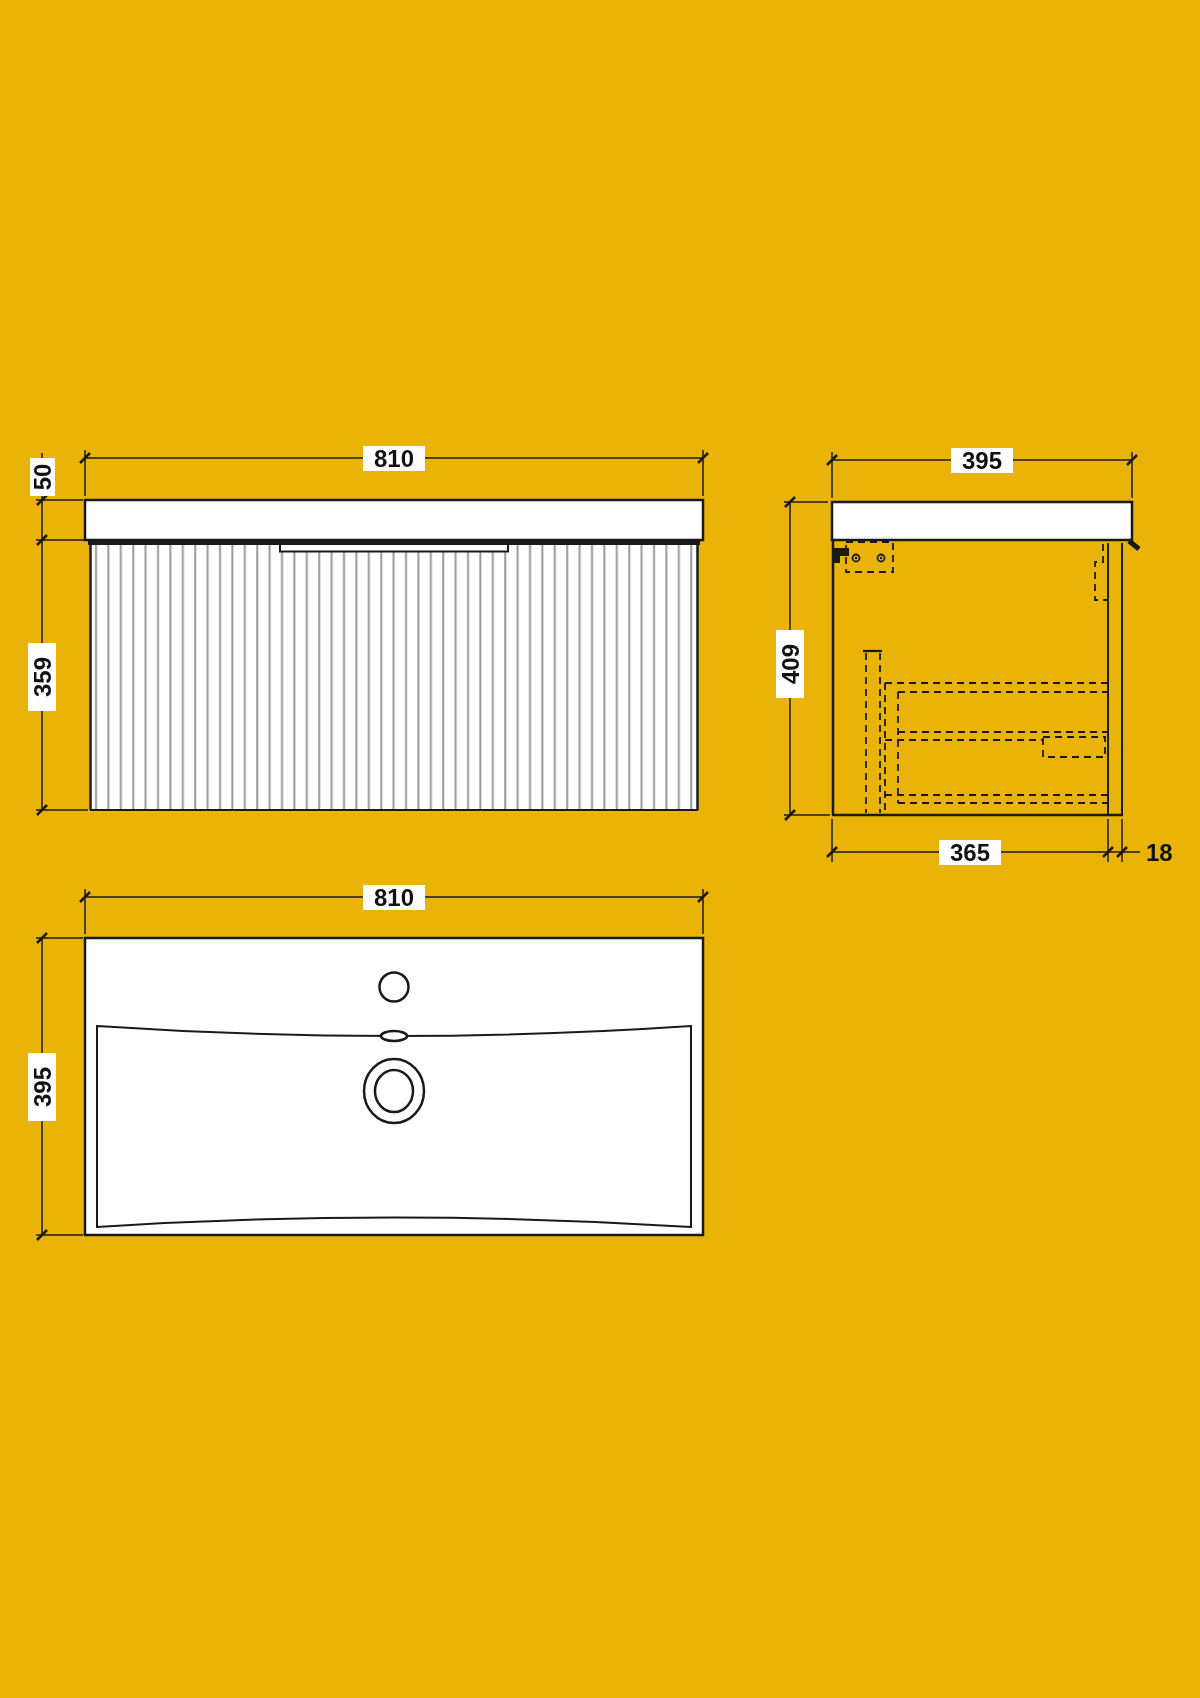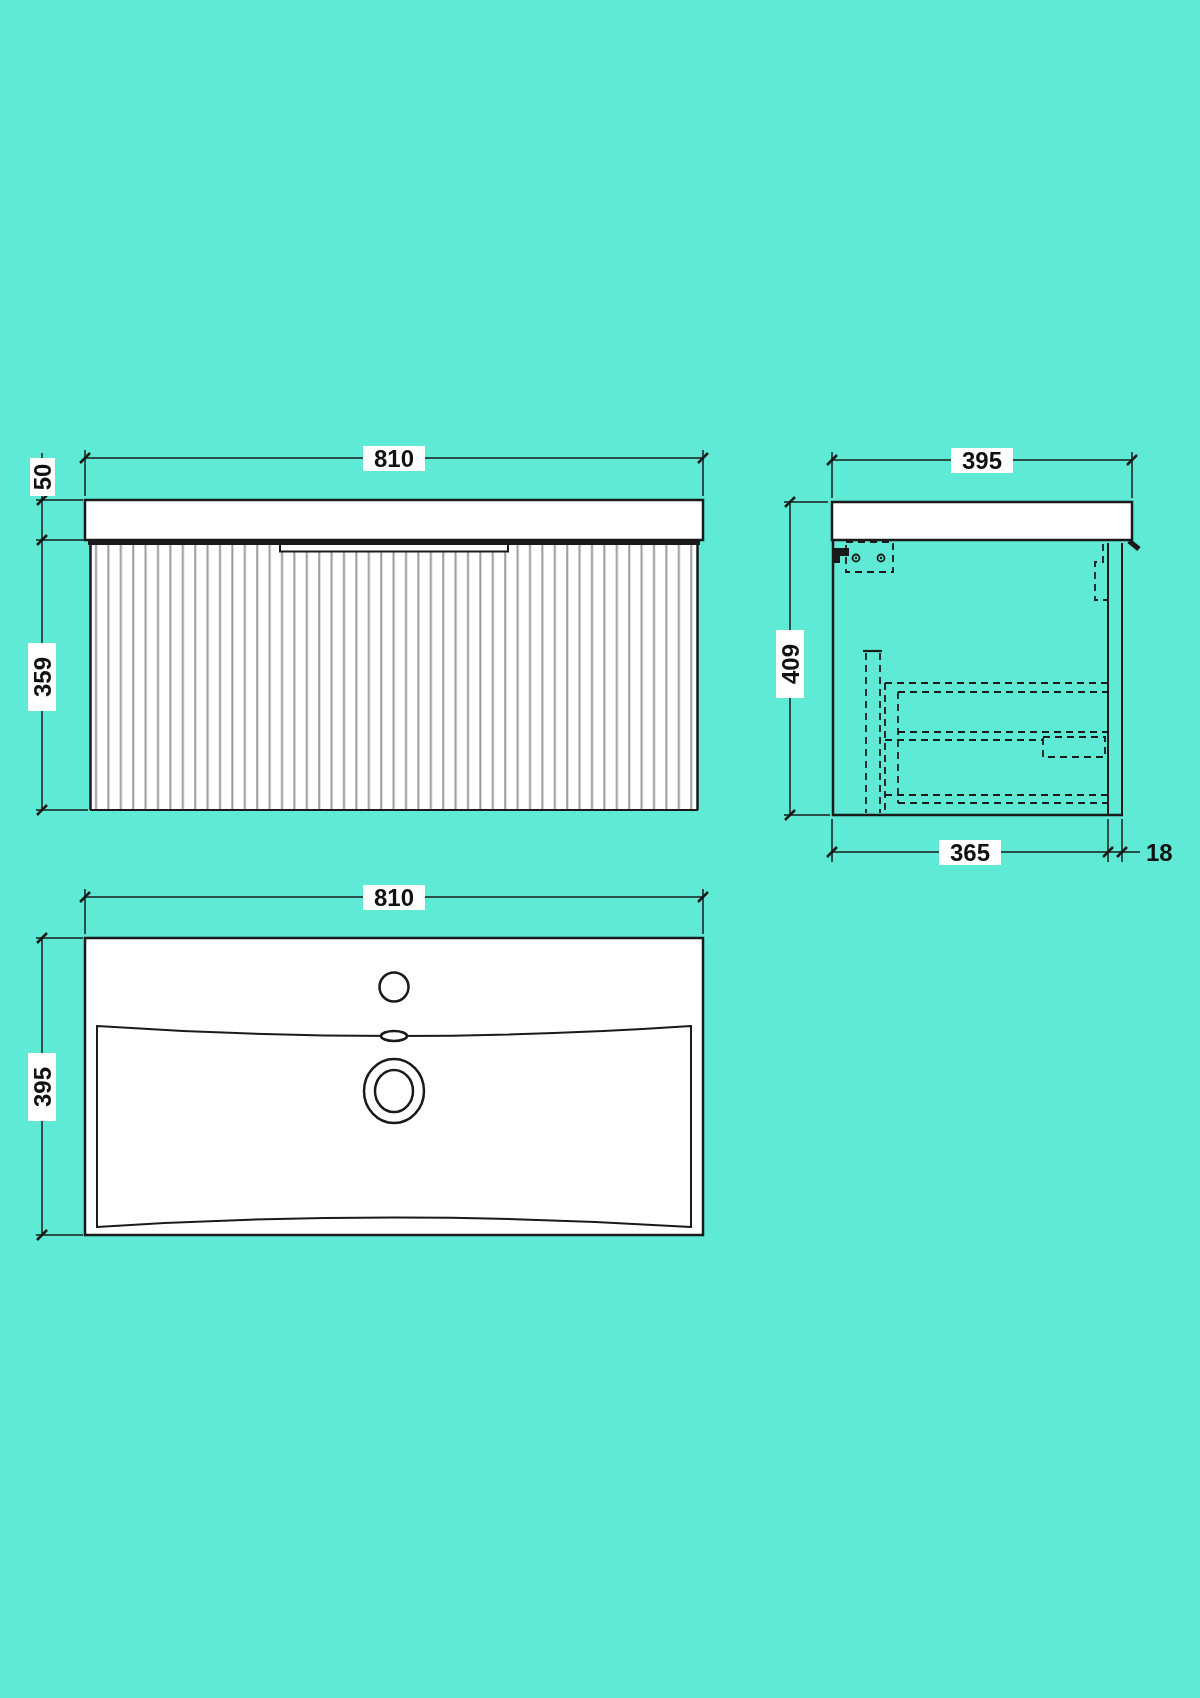--- a/index.html
+++ b/index.html
@@ -1,19 +1,19 @@
 <!DOCTYPE html>
 <html><head>
 <meta charset="utf-8">
 <style>
   html,body{margin:0;padding:0;background:#ffffff;}
   .canvas{
     position:relative;
     width:1200px;height:1698px;
-    background:#5eead4;
+    background:#eab308;
     font-family:"Liberation Sans", sans-serif;
     overflow:hidden;
   }
   svg{position:absolute;left:0;top:0;}
   text.dim{
     font-family:"Liberation Sans", sans-serif;
     font-size:24px;
     font-weight:700;
     fill:#111111;
   }

